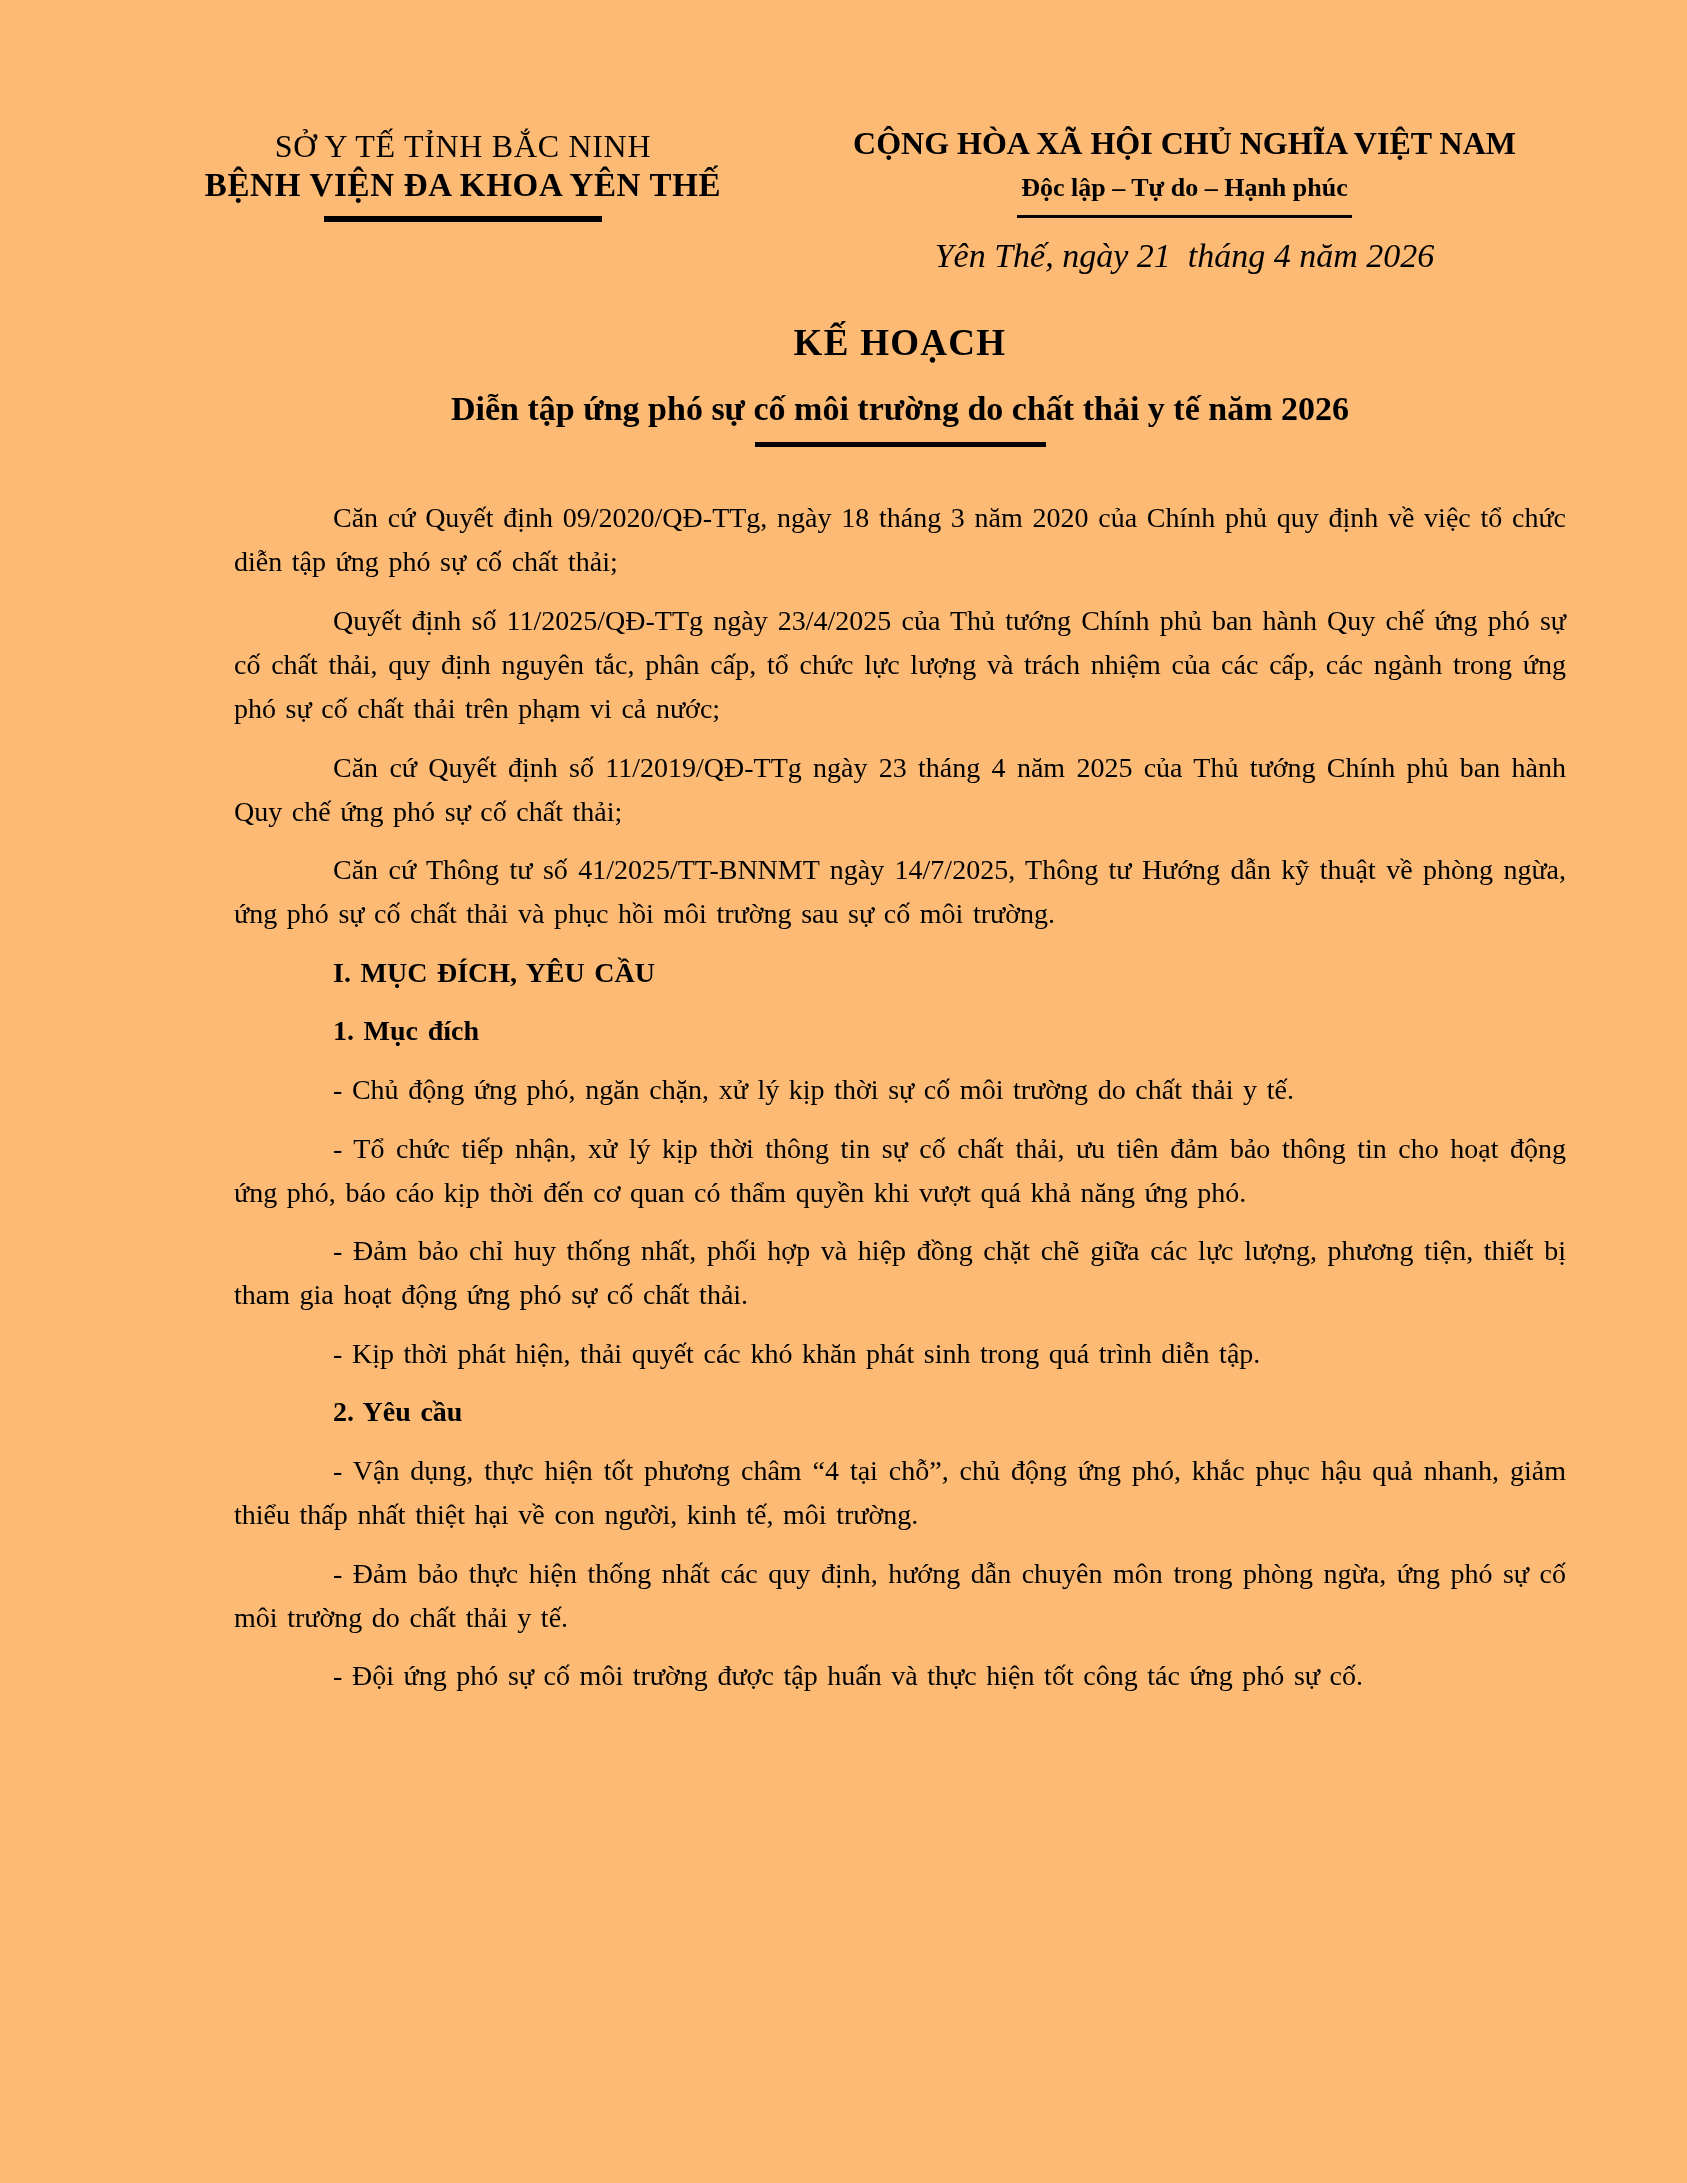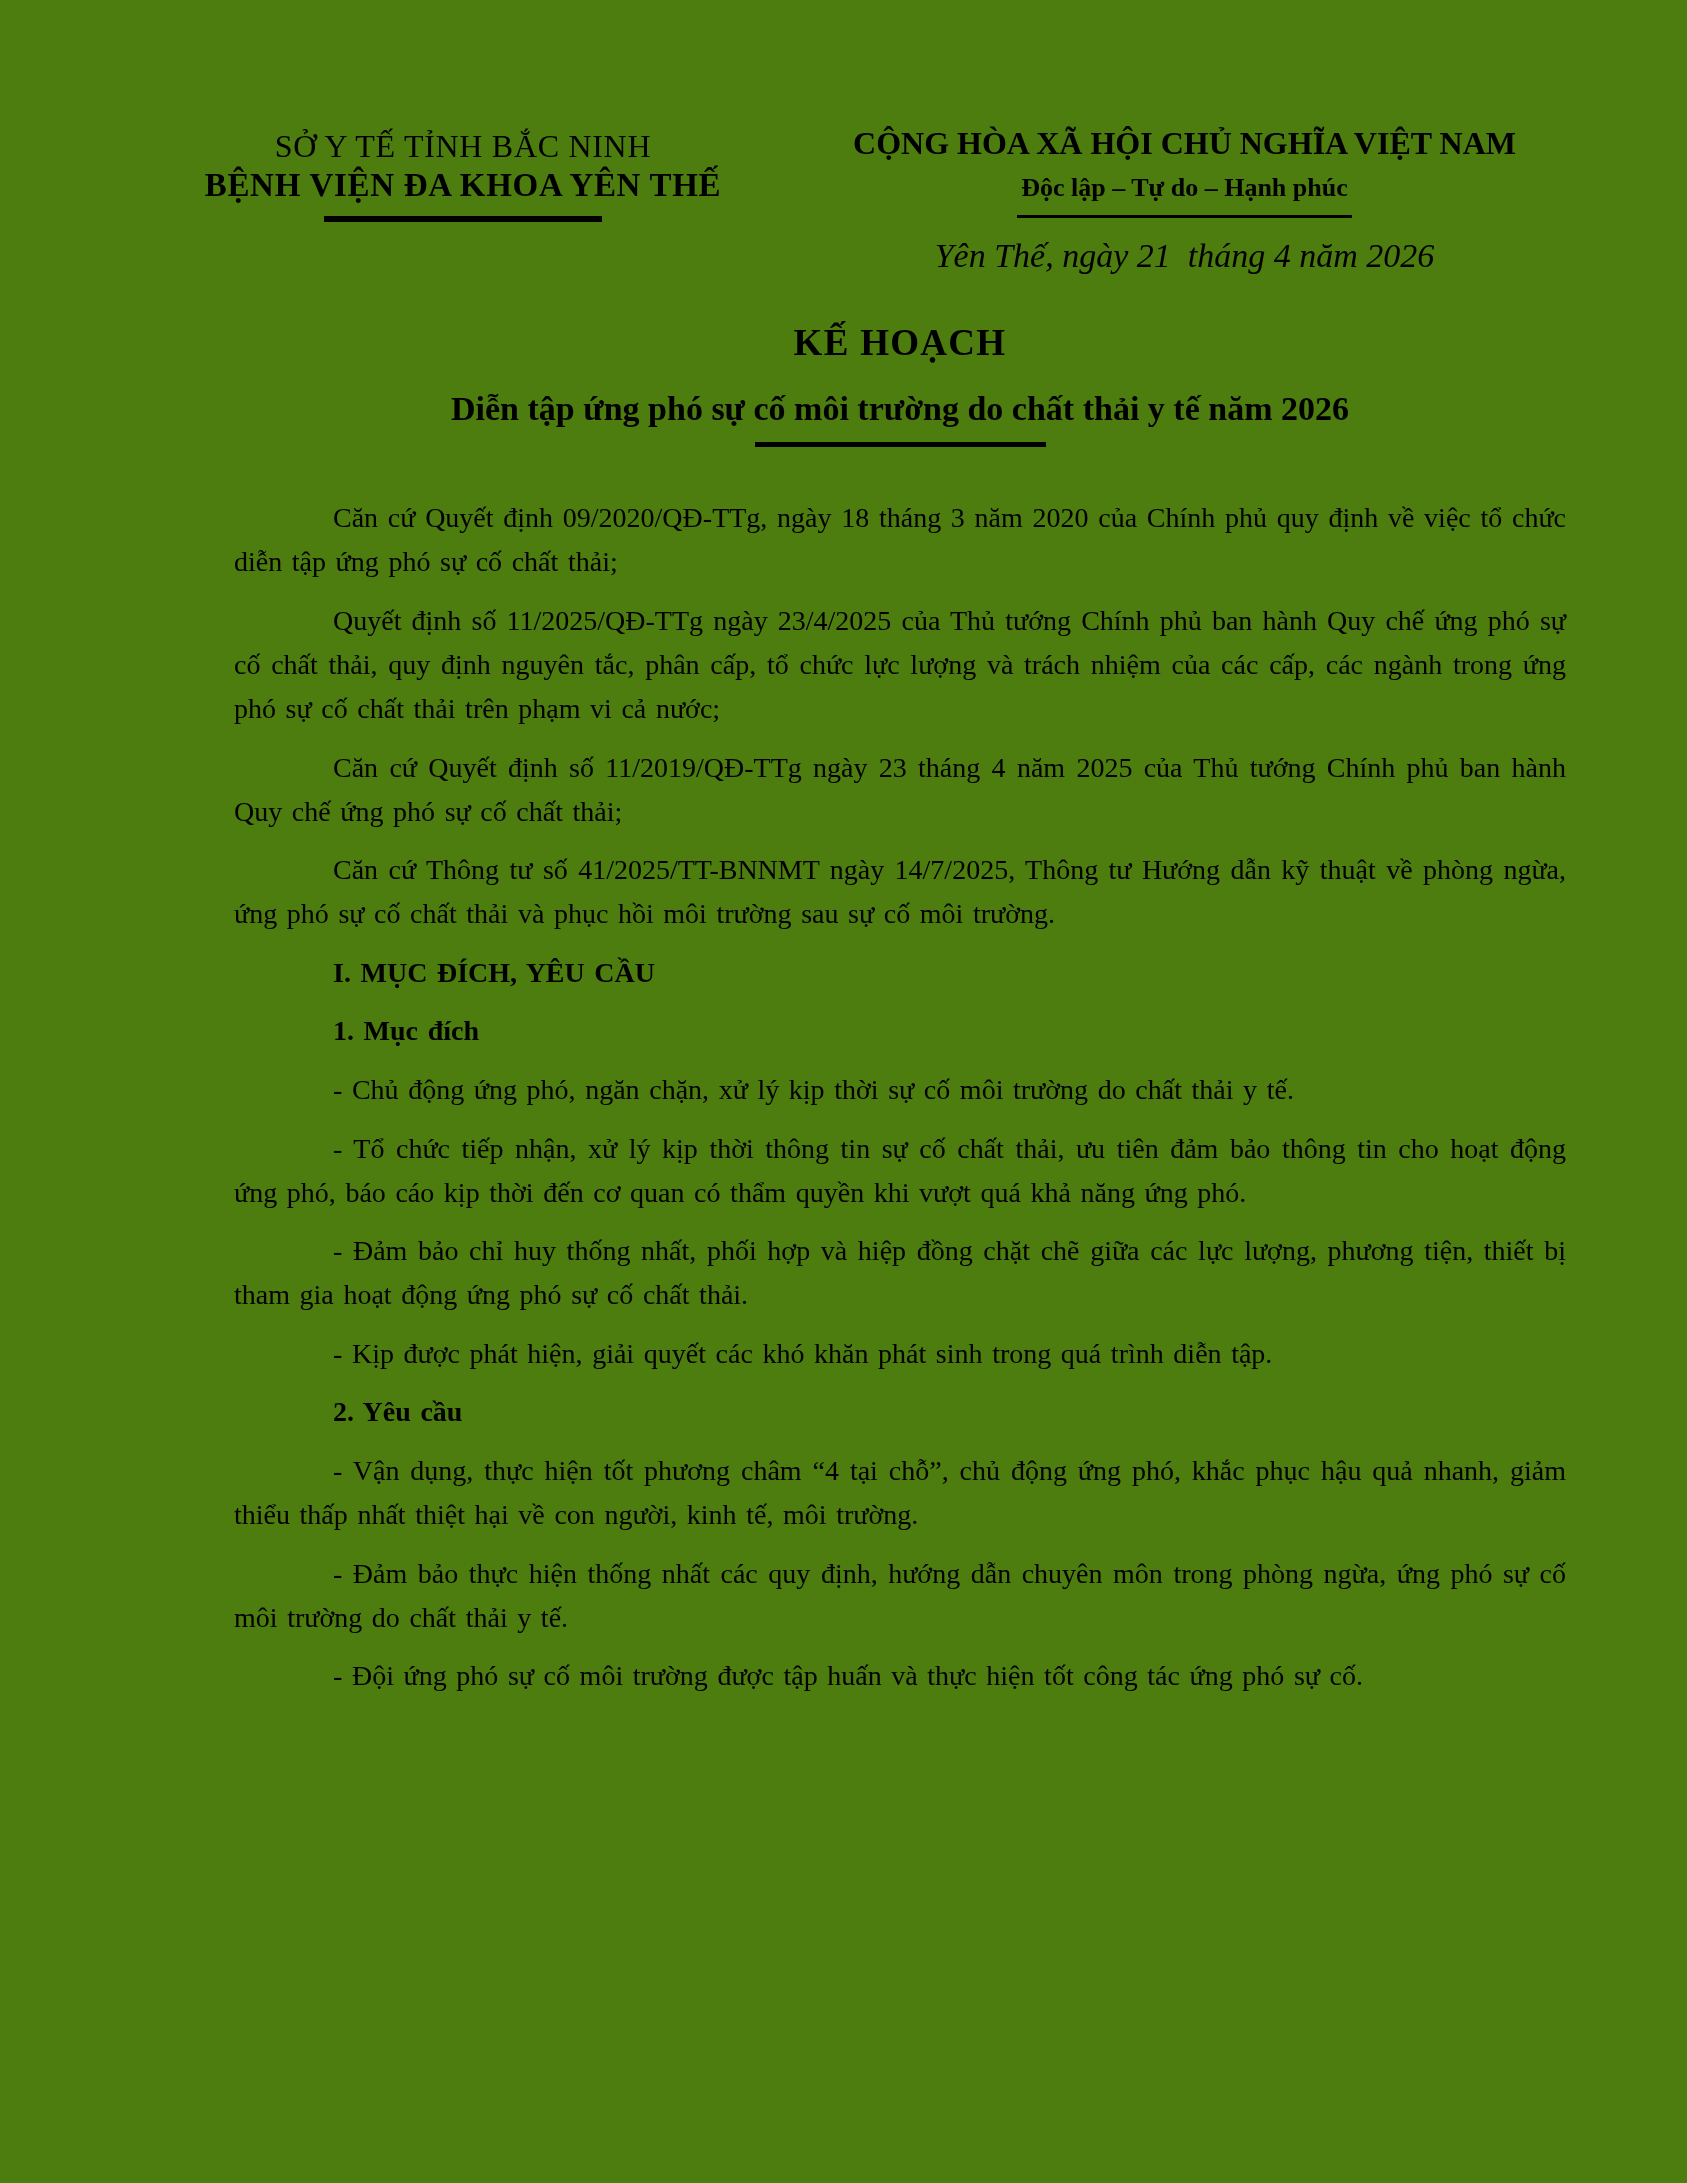--- a/index.html
+++ b/index.html
@@ -4,21 +4,21 @@
 <style>
   html, body {
     margin: 0;
     padding: 0;
     background: #ffffff;
   }
   .page {
     position: relative;
     width: 1687px;
     height: 2183px;
-    background: #4d7c0f;
+    background: #fdba74;
     color: #000000;
     font-family: "Liberation Serif", "DejaVu Serif", serif;
     overflow: hidden;
   }
   
   .hdr-left {
     position: absolute;
     left: 175px;
     top: 127px;
     width: 576px;
@@ -158,21 +158,21 @@
     <div class="body-blocks" id="body-blocks">
         <p class="para">Căn cứ Quyết định 09/2020/QĐ-TTg, ngày 18 tháng 3 năm 2020 của Chính phủ quy định về việc tổ chức diễn tập ứng phó sự cố chất thải;</p>
         <p class="para">Quyết định số 11/2025/QĐ-TTg ngày 23/4/2025 của Thủ tướng Chính phủ ban hành Quy chế ứng phó sự cố chất thải, quy định nguyên tắc, phân cấp, tổ chức lực lượng và trách nhiệm của các cấp, các ngành trong ứng phó sự cố chất thải trên phạm vi cả nước;</p>
         <p class="para">Căn cứ Quyết định số 11/2019/QĐ-TTg ngày 23 tháng 4 năm 2025 của Thủ tướng Chính phủ ban hành Quy chế ứng phó sự cố chất thải;</p>
         <p class="para">Căn cứ Thông tư số 41/2025/TT-BNNMT ngày 14/7/2025, Thông tư Hướng dẫn kỹ thuật về phòng ngừa, ứng phó sự cố chất thải và phục hồi môi trường sau sự cố môi trường.</p>
         <p class="heading">I. MỤC ĐÍCH, YÊU CẦU</p>
         <p class="heading">1. Mục đích</p>
         <p class="para">- Chủ động ứng phó, ngăn chặn, xử lý kịp thời sự cố môi trường do chất thải y tế.</p>
         <p class="para">- Tổ chức tiếp nhận, xử lý kịp thời thông tin sự cố chất thải, ưu tiên đảm bảo thông tin cho hoạt động ứng phó, báo cáo kịp thời đến cơ quan có thẩm quyền khi vượt quá khả năng ứng phó.</p>
         <p class="para">- Đảm bảo chỉ huy thống nhất, phối hợp và hiệp đồng chặt chẽ giữa các lực lượng, phương tiện, thiết bị tham gia hoạt động ứng phó sự cố chất thải.</p>
-        <p class="para">- Kịp được phát hiện, giải quyết các khó khăn phát sinh trong quá trình diễn tập.</p>
+        <p class="para">- Kịp thời phát hiện, thải quyết các khó khăn phát sinh trong quá trình diễn tập.</p>
         <p class="heading">2. Yêu cầu</p>
         <p class="para">- Vận dụng, thực hiện tốt phương châm “4 tại chỗ”, chủ động ứng phó, khắc phục hậu quả nhanh, giảm thiểu thấp nhất thiệt hại về con người, kinh tế, môi trường.</p>
         <p class="para">- Đảm bảo thực hiện thống nhất các quy định, hướng dẫn chuyên môn trong phòng ngừa, ứng phó sự cố môi trường do chất thải y tế.</p>
         <p class="para">- Đội ứng phó sự cố môi trường được tập huấn và thực hiện tốt công tác ứng phó sự cố.</p>
       </div>
   </div>
 
 </div>
 
 

